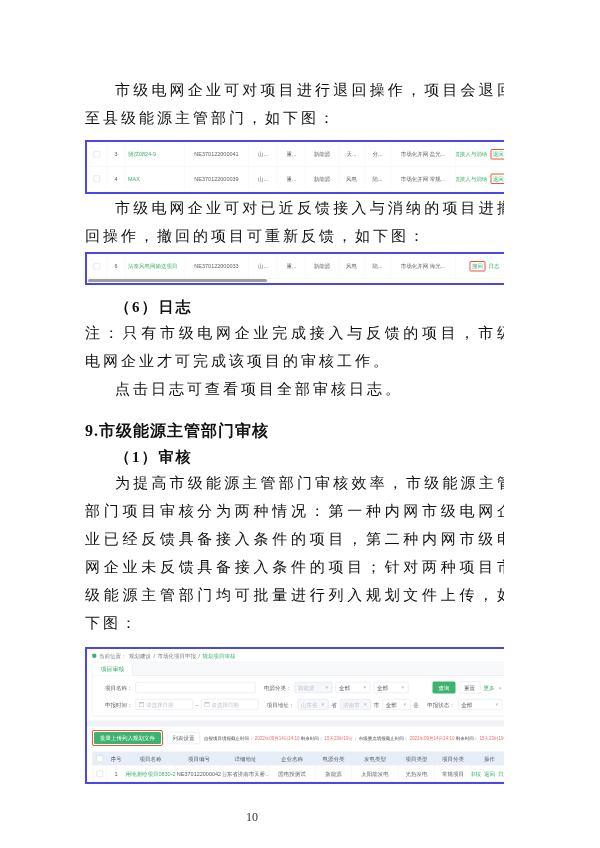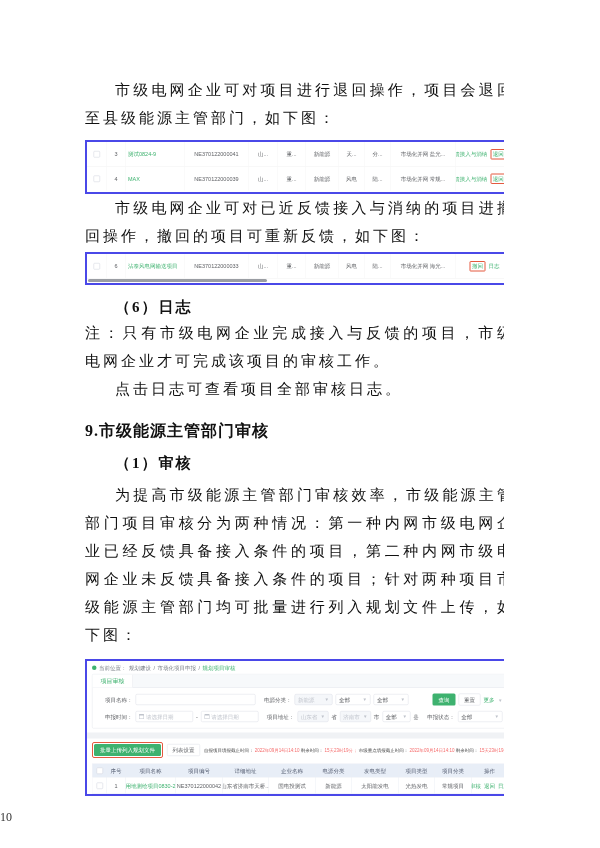--- a/index.html
+++ b/index.html
@@ -3,28 +3,28 @@
 <meta charset="utf-8">
 <style>
   html,body{margin:0;padding:0;background:#ffffff;}
   .page{position:relative;width:504px;height:848px;background:#fff;overflow:hidden;
         font-family:"Liberation Serif","DejaVu Serif",serif;color:#111;}
   .content{position:absolute;left:85px;top:76px;width:430px;}
   .para{font-size:15px;line-height:28px;letter-spacing:3px;text-align:justify;margin:0;}
   .indent{text-indent:2em;}
   .sub-heading{font-weight:bold;font-size:15px;line-height:24px;letter-spacing:2px;text-indent:2em;margin:0;}
   .sec-heading{font-weight:bold;font-size:16px;line-height:28px;letter-spacing:1px;margin:0;}
-  .pageno{position:absolute;left:0;right:0;top:810px;text-align:left;font-size:12px;color:#333;}
+  .pageno{position:absolute;left:0;right:0;top:810px;text-align:center;font-size:12px;color:#333;}
 
   
   .shot{border:2px solid #4a48e8;overflow:hidden;background:#fff;}
   .shot-inner{width:852px;transform:scale(0.5);transform-origin:0 0;
               font-family:"Liberation Sans","DejaVu Sans",sans-serif;color:#606266;}
   .m-t8{margin-top:8px}.m-t5{margin-top:5px}.m-t2{margin-top:2px}.m-t10{margin-top:10px}
-  .m-t14{margin-top:14px}.m-t6{margin-top:6px}
+  .m-t14{margin-top:14px}.m-t6{}
 
   
   .srow{display:flex;align-items:center;height:48px;font-size:11px;border-bottom:1px solid #f0f0f0;}
   .srow:last-child{border-bottom:none;}
   .cell{display:flex;align-items:center;justify-content:center;height:100%;border-right:1px solid #f4f4f4;
         overflow:hidden;white-space:nowrap;}
   .cell:last-child{border-right:none;}
   .cb{width:11px;height:11px;border:1px solid #cfd3dc;border-radius:2px;background:#fff;}
   .green{color:#3eb26f;}
   .glink{color:#3eb26f;margin:0 3px;}

